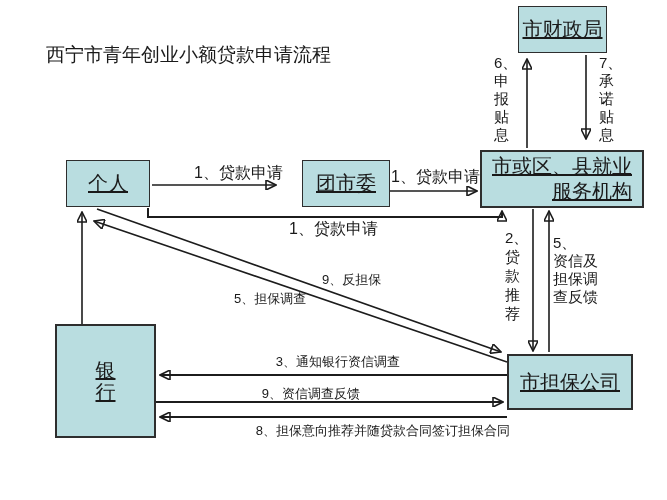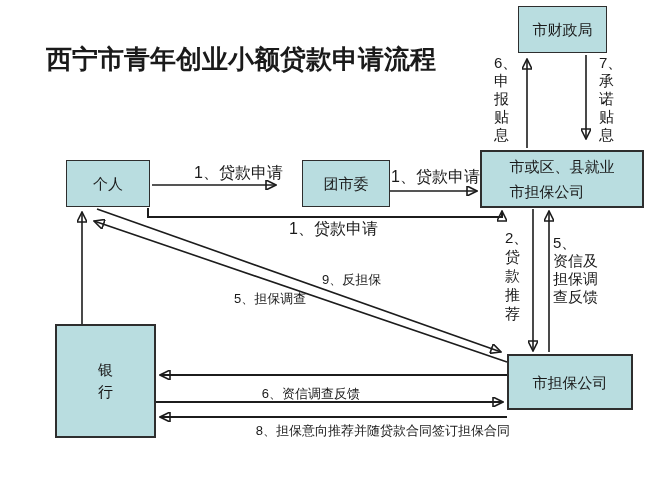--- a/index.html
+++ b/index.html
@@ -10,33 +10,33 @@
     color:var(--text,#1a1a1a);
   }
   .wires{position:absolute;left:0;top:0;width:667px;height:500px;}
   .wires path{fill:none;stroke:var(--line,#1c1c1c);stroke-width:1.6;}
   .wires path.thick{stroke-width:2;}
   .node{
     position:absolute;box-sizing:border-box;
     background:var(--box_fill,#b9dde0);
     border:1.5px solid var(--box_border,#2e2e2e);
     display:flex;align-items:center;justify-content:center;
-    text-align:left;font-size:15px;line-height:25px;
-    white-space:pre-line;color:var(--text,#1a1a1a);
+    text-align:right;font-size:20px;line-height:25px;
+    white-space:pre-line;color:var(--text,#1a1a1a);text-decoration:underline;
   }
   .node.heavy{border-width:2px;}
   .lbl{
     position:absolute;font-size:13px;line-height:19px;
     color:var(--text,#1a1a1a);white-space:pre-line;
   }
   .lbl.ctr{text-align:right;}
   .lbl.small{font-size:15px;}
   .title{
     position:absolute;left:46px;top:42px;width:400px;
-    font-size:26px;font-weight:bold;letter-spacing:0px;
+    font-size:19px;font-weight:normal;letter-spacing:0px;
   }
 </style>
 </head>
 <body>
 
 <div class="stage">
 
   <svg class="wires" viewBox="0 0 667 500" xmlns="http://www.w3.org/2000/svg">
     <defs>
       <marker id="ah" viewBox="0 0 10 10" refX="10" refY="5" markerWidth="12" markerHeight="10" markerUnits="userSpaceOnUse" orient="auto">
@@ -57,34 +57,35 @@
     <path class="thick" d="M507,417 L160,417" marker-end="url(#ah)"></path>
     <path d="M82,324 L82,212" marker-end="url(#ah)"></path>
   </svg>
 
   <div class="title">西宁市青年创业小额贷款申请流程</div>
 
   <div class="node" style="left:518px;top:6px;width:89px;height:47px;">市财政局</div>
   <div class="node" style="left:66px;top:160px;width:84px;height:47px;">个人</div>
   <div class="node" style="left:282px;top:160px;width:88px;height:47px;margin-left:20px;">团市委</div>
   <div class="node heavy" style="left:480px;top:150px;width:164px;height:58px;">市或区、县就业
-市担保公司</div>
+服务机构</div>
   <div class="node heavy" style="left:55px;top:324px;width:101px;height:114px;line-height:22px;">银
 行</div>
   <div class="node heavy" style="left:507px;top:354px;width:126px;height:56px;">市担保公司</div>
 
   <div class="lbl ctr" style="left:168px;top:163px;width:115px;font-size:16px;">1、贷款申请</div>
   <div class="lbl ctr" style="left:378px;top:167px;width:102px;font-size:16px;">1、贷款申请</div>
   <div class="lbl ctr" style="left:258px;top:219px;width:120px;font-size:16px;">1、贷款申请</div>
   <div class="lbl small" style="left:505px;top:228px;width:28px;">2、
 贷
 款
 推
 荐</div>
-  <div class="lbl ctr" style="left:210px;top:384px;width:150px;">6、资信调查反馈</div>
+  <div class="lbl ctr" style="left:210px;top:352px;width:190px;">3、通知银行资信调查</div>
+  <div class="lbl ctr" style="left:210px;top:384px;width:150px;">9、资信调查反馈</div>
   <div class="lbl" style="left:198px;top:289px;width:110px;margin-left:36px;">5、担保调查</div>
   <div class="lbl small" style="left:553px;top:234px;width:54px;line-height:18px;">5、
 资信及
 担保调
 查反馈</div>
   <div class="lbl small" style="left:494px;top:54px;width:30px;line-height:18px;">6、
 申
 报
 贴
 息</div>

